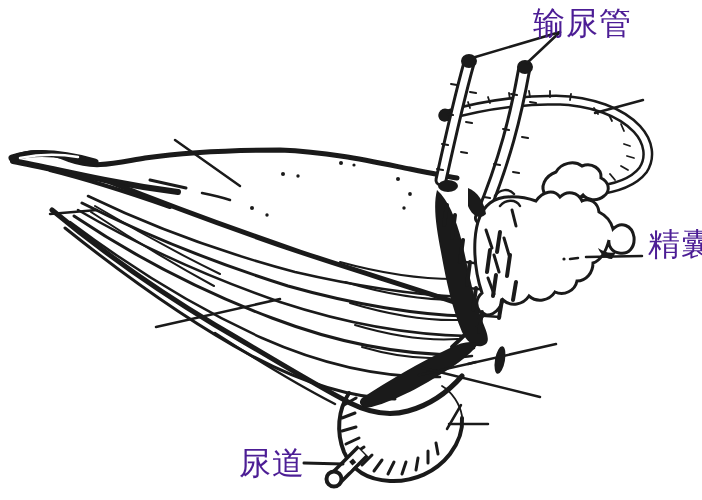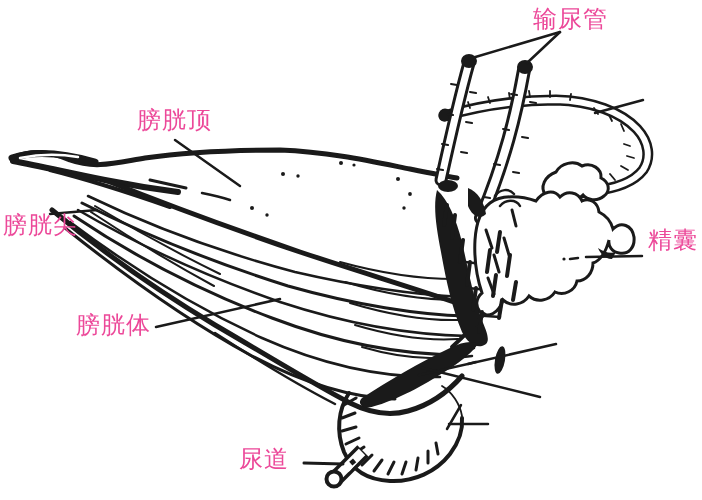--- a/index.html
+++ b/index.html
@@ -2,21 +2,21 @@
 <html><head>
 <meta charset="utf-8">
 <style>
   html,body{margin:0;padding:0;background:#ffffff;}
   .fig{
     position:relative;width:702px;height:500px;background:#ffffff;overflow:hidden;
     font-family:"Liberation Serif","DejaVu Serif",serif;
   }
   .fig svg{position:absolute;left:0;top:0;}
   .lbl{
-    position:absolute;font-size:24px;line-height:1.05;color:#ec4899;
+    position:absolute;font-size:32px;line-height:1.05;color:#4c1d95;
     letter-spacing:1px;white-space:nowrap;user-select:none;
   }
 </style>
 </head>
 <body>
 
 <div class="fig">
 
 <svg width="702" height="500" viewBox="0 0 702 500">
   <g stroke="#1a1a1a" fill="none" stroke-linecap="round">
@@ -201,19 +201,16 @@
       <path d="M556,344 L419,375"></path>
       <path d="M540,397 L419,367"></path>
       <path d="M488,424 L449,424"></path>
       <path d="M461,405 L447,429"></path>
       <path d="M304,463 L343,464" stroke-width="3"></path>
     </g>
   </g>
 </svg>
 
 <div class="lbl" style="left:533px;top:7px">输尿管</div>
-<div class="lbl" style="left:137px;top:108px">膀胱顶</div>
-<div class="lbl" style="left:3px;top:213px">膀胱尖</div>
 <div class="lbl" style="left:648px;top:228px">精囊</div>
-<div class="lbl" style="left:76px;top:313px">膀胱体</div>
 <div class="lbl" style="left:239px;top:447px">尿道</div>
 
 </div>
 
 </body></html>

